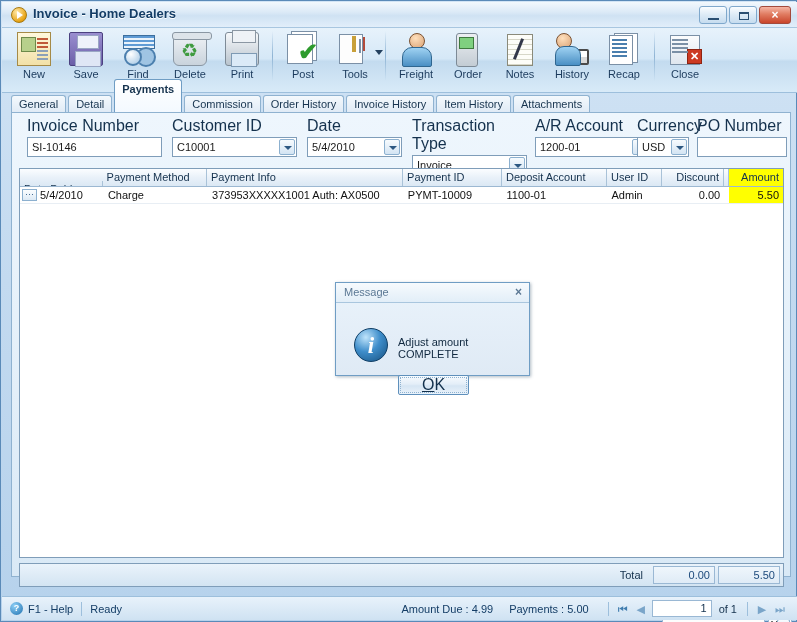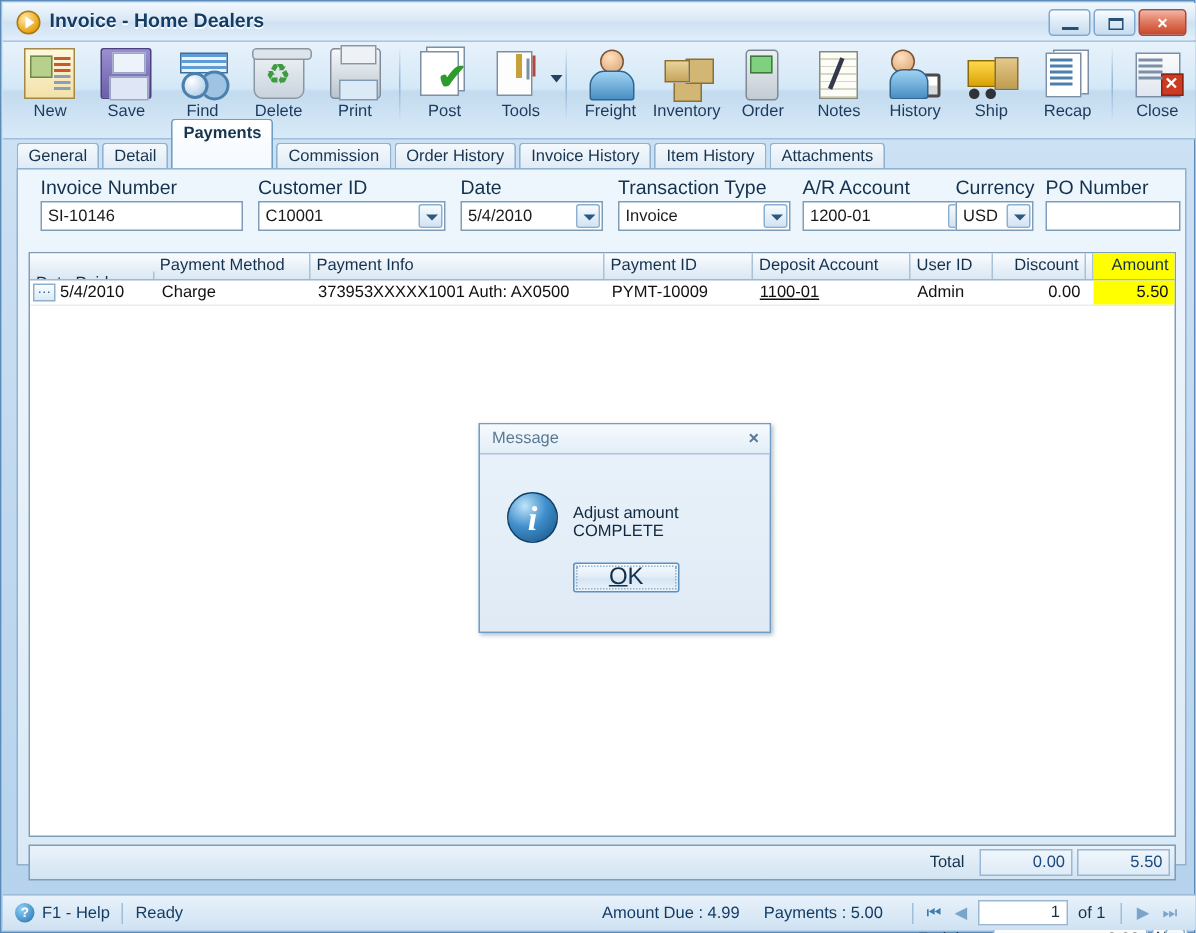--- a/index.html
+++ b/index.html
@@ -154,21 +154,21 @@
 
   
   .panel {
     position:absolute; left:10px; top:111px; width:780px; height:465px;
     background: linear-gradient(to bottom,#eef6fd 0%,#e3eff9 60%,#d9e9f6 100%);
     border:1px solid #8fb2d0;
   }
 
   .fields { position:absolute; left:5px; top:4px; width:770px; height:46px; }
   .fld { position:absolute; }
-  .fld-label { font-size:13px; color:#14314d; margin-bottom:2px; }
+  .fld-label { font-size:16px; color:#14314d; margin-bottom:2px; }
   .fld-box {
     height:20px; background:#fff; border:1px solid #7f9db9;
     font-size:11px; color:#1a1a1a; line-height:18px; padding-left:4px;
     position:relative; display:flex; align-items:flex-end;
   }
   .combo-btn {
     position:absolute; right:1px; top:1px; width:16px; height:16px;
     background: linear-gradient(to bottom,#f7fbfe,#d3e4f3);
     border:1px solid #8cb0cf; border-radius:2px;
   }
@@ -259,21 +259,21 @@
   .nav-b.on { color:#3f7cae; }
   .nav-box {
     width:60px;height:17px;background:#fff;border:1px solid #9ab8d4;
     font-size:11px;color:#14314d;text-align:right;line-height:15px;padding-right:4px;
   }
   .nav-of { font-size:11px; color:#14314d; margin:0 3px; }
   .nav-div { width:1px;height:14px;background:#9dbfdc;margin:0 3px; }
 
   
   .modal {
-    position:absolute; left:318px; top:281px; width:195px; height:140px;
+    position:absolute; left:334px; top:281px; width:195px; height:94px;
     background: linear-gradient(to bottom,#eaf3fb,#dfeaf5);
     border:1px solid #6f9dc4;
     box-shadow: 1px 1px 3px rgba(30,60,90,0.35);
   }
   .modal-tb {
     height:20px; position:relative;
     background: linear-gradient(to bottom,#f6fafd,#e2eef8);
     border-bottom:1px solid #a9c6de;
   }
   .modal-title { position:absolute; left:8px; top:3px; font-size:11px; color:#5b7894; }
@@ -355,42 +355,32 @@
         <div class="tb-label">Tools</div>
       </div>
 
       <div class="tb-sep"></div>
 
       <div class="tb-item">
         <div class="tb-ico ic-cust"></div>
         <div class="tb-label">Freight</div>
       </div>
       <div class="tb-item">
-        <div class="tb-ico ic-inv"></div>
-        <div class="tb-label">Inventory</div>
-      </div>
-      <div class="tb-item">
         <div class="tb-ico ic-order"></div>
         <div class="tb-label">Order</div>
       </div>
       <div class="tb-item">
         <div class="tb-ico ic-notes"></div>
         <div class="tb-label">Notes</div>
       </div>
       <div class="tb-item">
         <div class="tb-ico ic-hist">
           <span class="ic-hist-gl"></span>
         </div>
         <div class="tb-label">History</div>
-      </div>
-      <div class="tb-item">
-        <div class="tb-ico ic-ship">
-          <span class="ic-ship-w"></span>
-        </div>
-        <div class="tb-label">Ship</div>
       </div>
       <div class="tb-item">
         <div class="tb-ico ic-recap"></div>
         <div class="tb-label">Recap</div>
       </div>
 
       <div class="tb-sep"></div>
 
       <div class="tb-item">
         <div class="tb-ico ic-close">
@@ -478,21 +468,21 @@
       </div>
       <div class="grid-body">
         <div class="grid-row">
           <div class="gc" style="width:90px;padding-left:20px;">
             <span class="dots-btn">···</span>
             <span>5/4/2010</span>
           </div>
           <div class="gc" style="width:114px;">Charge</div>
           <div class="gc" style="width:215px;">373953XXXXX1001 Auth: AX0500</div>
           <div class="gc" style="width:108px;">PYMT-10009</div>
-          <div class="gc" style="flex:0 0 105px;text-decoration:underline;">1100-01</div>
+          <div class="gc" style="flex:0 0 105px;">1100-01</div>
           <div class="gc" style="width:60px;">Admin</div>
           <div class="gc num" style="width:67px;">0.00</div>
           <div class="gc" style="width:5px;padding:0;"></div>
           <div class="gc num hl" style="width:59px;">5.50</div>
         </div>
       </div>
     </div>
 
     <div class="totalrow">
       <span class="tl">Total</span>

